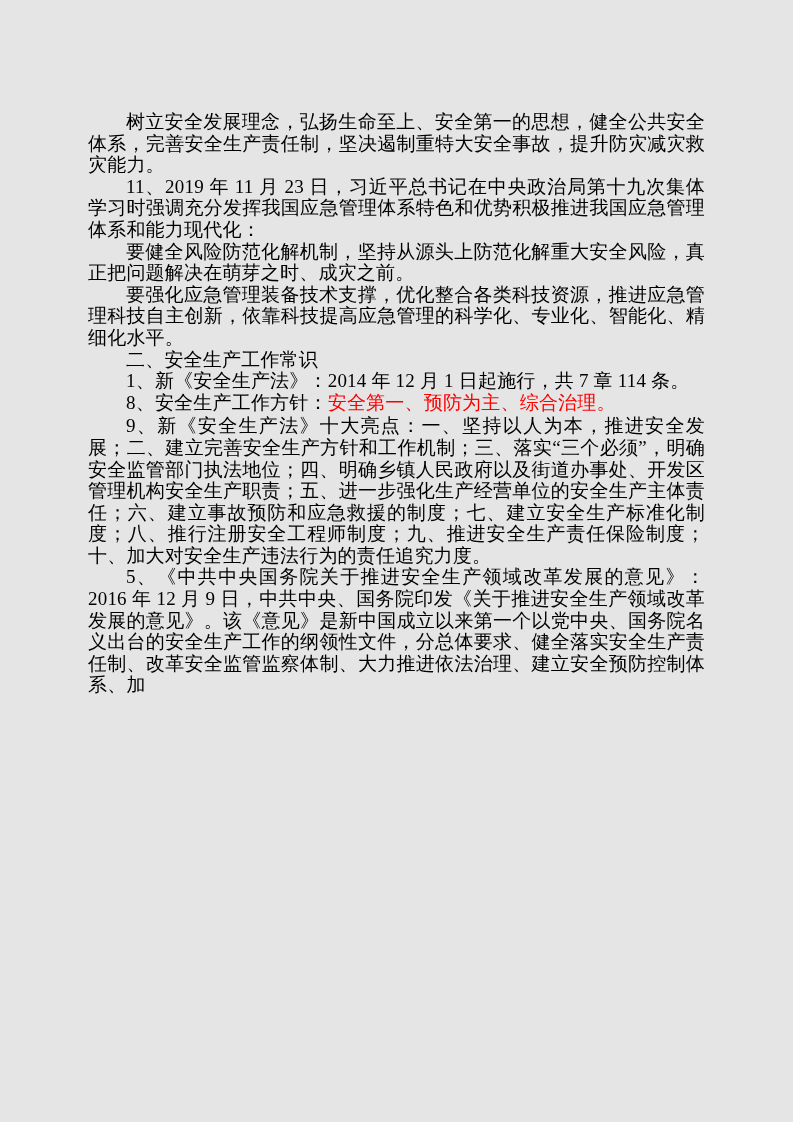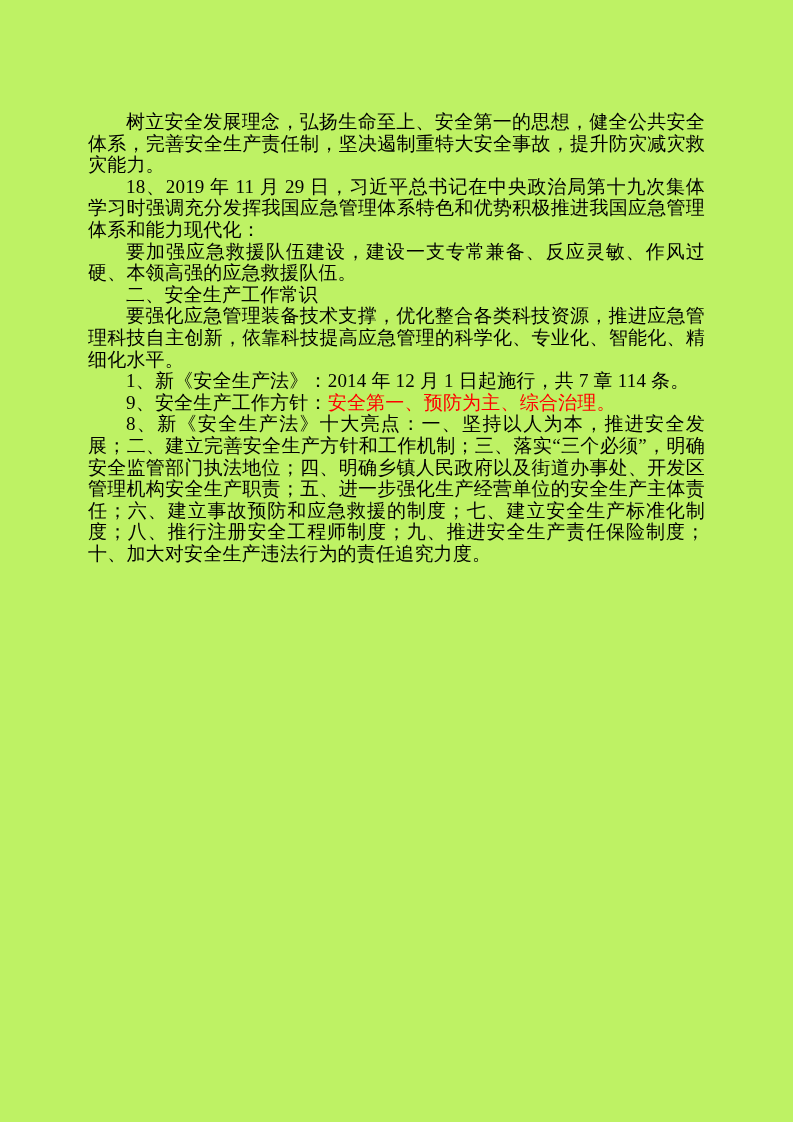--- a/index.html
+++ b/index.html
@@ -13,50 +13,52 @@
     position: relative;
     overflow: hidden;
     font-family: "Liberation Serif", "DejaVu Serif", serif;
   }
   .doc-page {
     position: absolute;
     left: 0;
     top: 0;
     width: 793px;
     height: 1122px;
-    background: #bef264;
+    background: #e5e5e5;
   }
   .doc-content {
     position: absolute;
     left: 88px;
     top: 111px;
     width: 617px;
     color: #000000;
     font-size: 19px;
     line-height: 21.6px;
     letter-spacing: 0.2px;
     text-align: justify;
     text-justify: inter-ideograph;
   }
   .para {
     margin: 0;
     padding: 0;
     text-indent: 2em;
   }
   .red {
     color: #fe0000;
+    font-family: Liberation Mono, monospace;
   }
 </style>
 </head>
 <body>
 
 <div class="doc-page">
   <div class="doc-content">
     <p class="para">树立安全发展理念，弘扬生命至上、安全第一的思想，健全公共安全体系，完善安全生产责任制，坚决遏制重特大安全事故，提升防灾减灾救灾能力。</p>
-    <p class="para">18、2019 年 11 月 29 日，习近平总书记在中央政治局第十九次集体学习时强调充分发挥我国应急管理体系特色和优势积极推进我国应急管理体系和能力现代化：</p>
-    <p class="para">要加强应急救援队伍建设，建设一支专常兼备、反应灵敏、作风过硬、本领高强的应急救援队伍。</p>
+    <p class="para">11、2019 年 11 月 23 日，习近平总书记在中央政治局第十九次集体学习时强调充分发挥我国应急管理体系特色和优势积极推进我国应急管理体系和能力现代化：</p>
+    <p class="para">要健全风险防范化解机制，坚持从源头上防范化解重大安全风险，真正把问题解决在萌芽之时、成灾之前。</p>
+    <p class="para">要强化应急管理装备技术支撑，优化整合各类科技资源，推进应急管理科技自主创新，依靠科技提高应急管理的科学化、专业化、智能化、精细化水平。</p>
     <p class="para">二、安全生产工作常识</p>
-    <p class="para">要强化应急管理装备技术支撑，优化整合各类科技资源，推进应急管理科技自主创新，依靠科技提高应急管理的科学化、专业化、智能化、精细化水平。</p>
     <p class="para">1、新《安全生产法》：2014 年 12 月 1 日起施行，共 7 章 114 条。</p>
-    <p class="para"><span>9、安全生产工作方针：</span><span class="red">安全第一、预防为主、综合治理。</span></p>
-    <p class="para">8、新《安全生产法》十大亮点：一、坚持以人为本，推进安全发展；二、建立完善安全生产方针和工作机制；三、落实“三个必须”，明确安全监管部门执法地位；四、明确乡镇人民政府以及街道办事处、开发区管理机构安全生产职责；五、进一步强化生产经营单位的安全生产主体责任；六、建立事故预防和应急救援的制度；七、建立安全生产标准化制度；八、推行注册安全工程师制度；九、推进安全生产责任保险制度；十、加大对安全生产违法行为的责任追究力度。</p>
+    <p class="para"><span>8、安全生产工作方针：</span><span class="red">安全第一、预防为主、综合治理。</span></p>
+    <p class="para">9、新《安全生产法》十大亮点：一、坚持以人为本，推进安全发展；二、建立完善安全生产方针和工作机制；三、落实“三个必须”，明确安全监管部门执法地位；四、明确乡镇人民政府以及街道办事处、开发区管理机构安全生产职责；五、进一步强化生产经营单位的安全生产主体责任；六、建立事故预防和应急救援的制度；七、建立安全生产标准化制度；八、推行注册安全工程师制度；九、推进安全生产责任保险制度；十、加大对安全生产违法行为的责任追究力度。</p>
+    <p class="para">5、《中共中央国务院关于推进安全生产领域改革发展的意见》：2016 年 12 月 9 日，中共中央、国务院印发《关于推进安全生产领域改革发展的意见》。该《意见》是新中国成立以来第一个以党中央、国务院名义出台的安全生产工作的纲领性文件，分总体要求、健全落实安全生产责任制、改革安全监管监察体制、大力推进依法治理、建立安全预防控制体系、加</p>
   </div>
 </div>
 
 </body></html>

